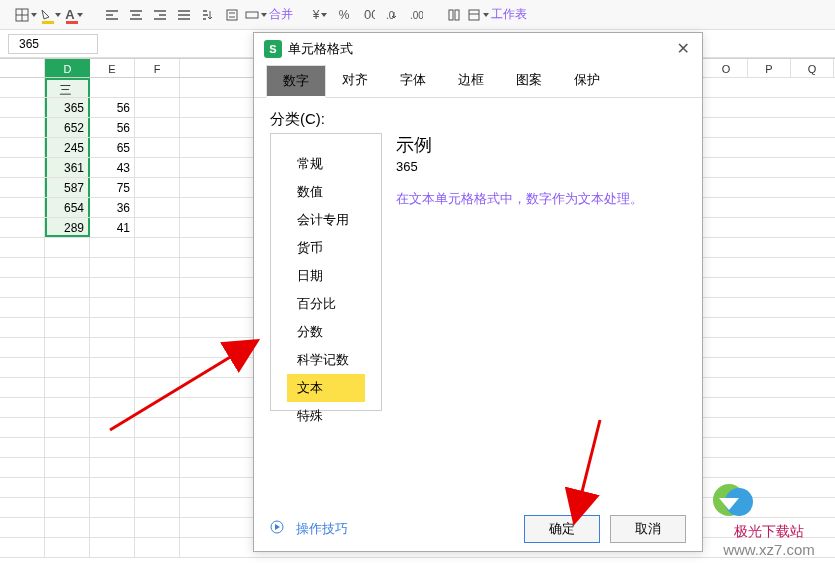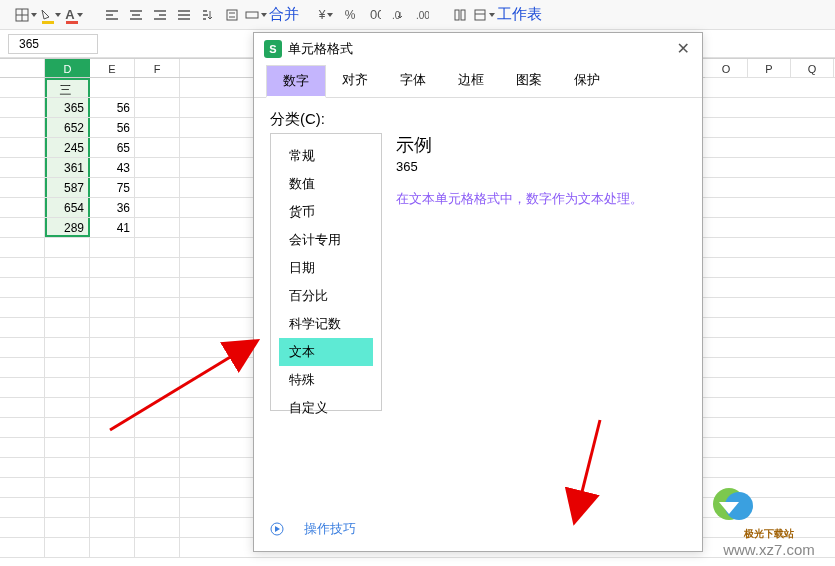--- a/index.html
+++ b/index.html
@@ -3,21 +3,21 @@
   <meta charset="utf-8">
   <style>
     * { box-sizing: border-box; margin: 0; padding: 0; font-family: "Microsoft YaHei", sans-serif; }
     body { width: 835px; height: 566px; background: #fff; position: relative; overflow: hidden; font-size: 12px; }
     
     
     .toolbar { height: 30px; display: flex; align-items: center; padding: 0 15px; border-bottom: 1px solid #e0e0e0; background: #f8f8f8; gap: 4px; }
     .tb-group { display: flex; align-items: center; gap: 2px; margin-right: 12px; }
     .tb-btn { width: 22px; height: 22px; display: flex; align-items: center; justify-content: center; color: #555; cursor: pointer; }
     .tb-btn.arrow::after { content: ''; border-left: 3px solid transparent; border-right: 3px solid transparent; border-top: 4px solid #555; margin-left: 2px; }
-    .tb-text { font-size: 15px; color: #1d4ed8; }
+    .tb-text { font-size: 12px; color: #8b5cf6; }
     .tb-colorbox { position: relative; }
     .tb-colorbox .underline-red { position: absolute; bottom: 2px; left: 3px; width: 12px; height: 3px; background: #e74c3c; }
     .tb-colorbox .underline-yellow { position: absolute; bottom: 2px; left: 3px; width: 12px; height: 3px; background: #f1c40f; }
     
     
     .formula-bar { height: 28px; display: flex; align-items: center; padding: 4px 8px; border-bottom: 1px solid #e0e0e0; }
     .formula-value { padding: 2px 10px; border: 1px solid #d0d0d0; min-width: 90px; font-size: 12px; }
     
     
     .sheet { position: absolute; top: 58px; left: 0; right: 0; bottom: 0; }
@@ -31,35 +31,35 @@
     .row.last-data .cell.sel-col { border-bottom: 2px solid #22a65d; }
     
     
     .dialog { position: absolute; top: 32px; left: 253px; width: 450px; height: 520px; background: #fff; border: 1px solid #aaa; box-shadow: 0 2px 10px rgba(0,0,0,0.15); }
     .dlg-title { display: flex; align-items: center; height: 32px; padding: 0 10px; font-size: 13px; }
     .dlg-title .icon-s { width: 18px; height: 18px; background: #22a65d; color: #fff; font-weight: bold; text-align: center; line-height: 18px; border-radius: 3px; margin-right: 6px; font-size: 11px; }
     .dlg-close { position: absolute; right: 8px; top: 6px; font-size: 16px; color: #555; cursor: pointer; padding: 0 4px; }
     
     .dlg-tabs { display: flex; border-bottom: 1px solid #ddd; padding-left: 12px; }
     .dlg-tab { padding: 6px 16px; font-size: 13px; cursor: pointer; }
-    .dlg-tab.active { border: 1px solid #ddd; border-bottom: 2px solid #fff; margin-bottom: -1px; background: #c4b5fd; }
+    .dlg-tab.active { border: 1px solid #ddd; border-bottom: 2px solid #fff; margin-bottom: -1px; background: #737373; }
     
     .dlg-body { padding: 12px 16px; }
     .body-label { font-size: 15px; margin-bottom: 4px; }
     .body-row { display: flex; gap: 14px; }
-    .cat-list { width: 112px; border: 1px solid #ccc; padding: 8px; height: 278px; }
+    .cat-list { width: 112px; border: 1px solid #ccc; padding: 16px; height: 278px; }
     .cat-item { padding: 5px 10px; font-size: 13px; cursor: pointer; }
-    .cat-item.sel { background: #5eead4; }
+    .cat-item.sel { background: #fde047; }
     .right-pane { flex: 1; }
     .example-label { font-size: 18px; margin-bottom: 2px; }
     .example-val { font-size: 13px; margin-bottom: 16px; }
     .desc { font-size: 13px; color: #8b5cf6; }
     
     .dlg-footer { position: absolute; bottom: 0; left: 0; right: 0; height: 44px; display: flex; align-items: center; padding: 0 16px; justify-content: space-between; }
-    .tips { color: #3a7edf; font-size: 13px; display: flex; align-items: center; gap: 20px; }
+    .tips { color: #3a7edf; font-size: 13px; display: flex; gap: 12px; }
     .tips-icon { width: 14px; height: 14px; display: inline-block; }
     .btns { display: flex; gap: 10px; }
     .dlg-btn { min-width: 76px; height: 28px; border: 1px solid #aaa; background: #f5f5f5; font-size: 13px; cursor: pointer; }
     .dlg-btn.primary { border: 1px solid #3a7edf; }
     
     
     .arrow-svg { position: absolute; pointer-events: none; }
     
     
     .watermark { position: absolute; right: 6px; bottom: 8px; text-align: center; }
@@ -361,43 +361,47 @@
       <div class="dlg-tab">边框</div>
       <div class="dlg-tab">图案</div>
       <div class="dlg-tab">保护</div>
     </div>
   <div class="dlg-body">
     <div class="body-label">分类(C):</div>
     <div class="body-row">
       <div class="cat-list" id="cat-list">
           <div class="cat-item">常规</div>
           <div class="cat-item">数值</div>
+          <div class="cat-item">会计专用</div>
           <div class="cat-item">货币</div>
-          <div class="cat-item">会计专用</div>
           <div class="cat-item">日期</div>
           <div class="cat-item">百分比</div>
+          <div class="cat-item">分数</div>
           <div class="cat-item">科学记数</div>
           <div class="cat-item sel">文本</div>
           <div class="cat-item">特殊</div>
-          <div class="cat-item">自定义</div>
         </div>
       <div class="right-pane">
         <div class="example-label">示例</div>
         <div class="example-val">365</div>
         <div class="desc">在文本单元格格式中，数字作为文本处理。</div>
       </div>
     </div>
   </div>
   <div class="dlg-footer">
     <div class="tips">
       <svg class="tips-icon" viewBox="0 0 14 14">
           <circle cx="7" cy="7" r="6" fill="none" stroke="#3a7edf"></circle>
           <path d="M5 4 L10 7 L5 10 Z" fill="#3a7edf"></path>
         </svg>
       <span>操作技巧</span>
+    </div>
+    <div class="btns">
+      <button class="dlg-btn primary">确定</button>
+      <button class="dlg-btn">取消</button>
     </div>
   </div>
 </div>
 
 <svg class="arrow-svg" style="top:320px;left:100px;width:170px;height:120px;">
   <defs>
       <marker id="ah1" markerWidth="12" markerHeight="12" refX="10" refY="6" orient="auto">
         <path d="M0,0 L12,6 L0,12 Z" fill="#e60000"></path>
       </marker>
     </defs>
@@ -411,15 +415,15 @@
     </defs>
   <line x1="100" y1="10" x2="75" y2="110" stroke="#e60000" stroke-width="3" marker-end="url(#ah2)"></line>
 </svg>
 
 <div class="watermark">
   <svg width="120" height="40" viewBox="0 0 120 40">
     <ellipse cx="20" cy="20" rx="16" ry="16" fill="#7cc84e"></ellipse>
     <ellipse cx="30" cy="22" rx="14" ry="14" fill="#3aa0e0"></ellipse>
     <path d="M10 18 L30 18 L20 30 Z" fill="#fff"></path>
   </svg>
-  <div style="font-size:10px;color:#a16207;font-weight:bold;">极光下载站</div>
+  <div style="font-size:14px;color:#be185d;font-weight:normal;">极光下载站</div>
   <div style="font-size:15px;color:#888;">www.xz7.com</div>
 </div>
 
 </body></html>

